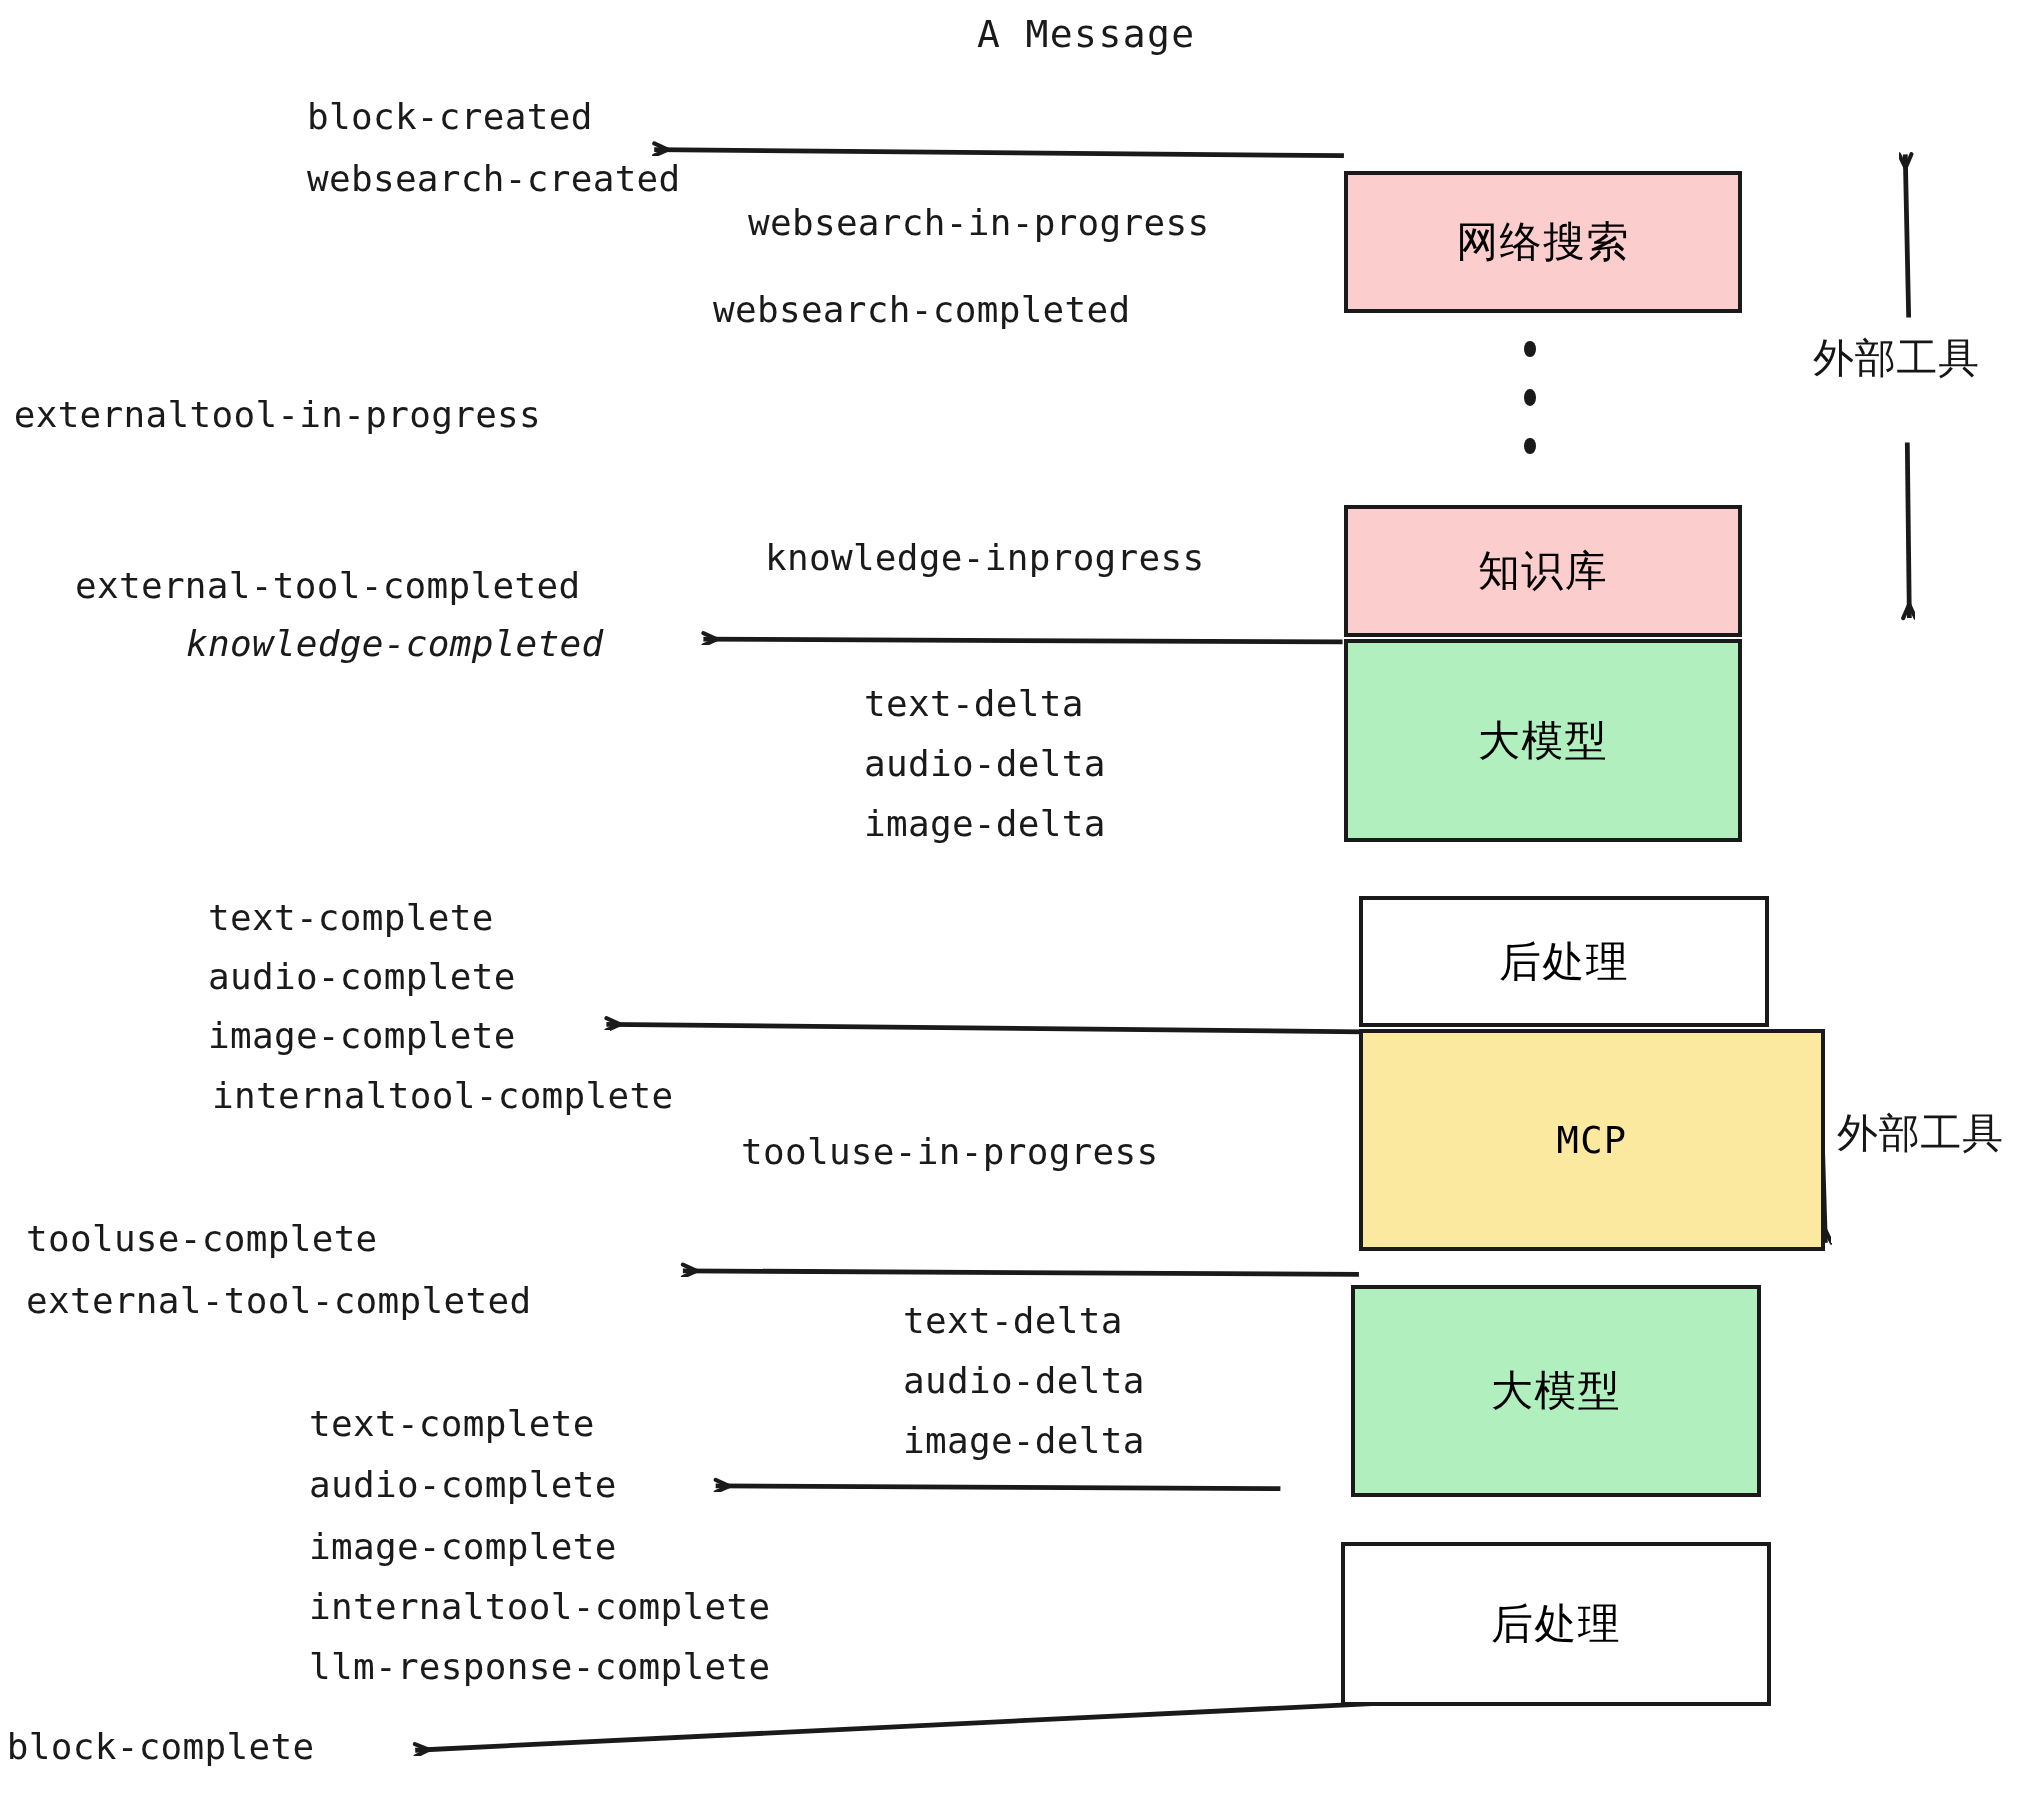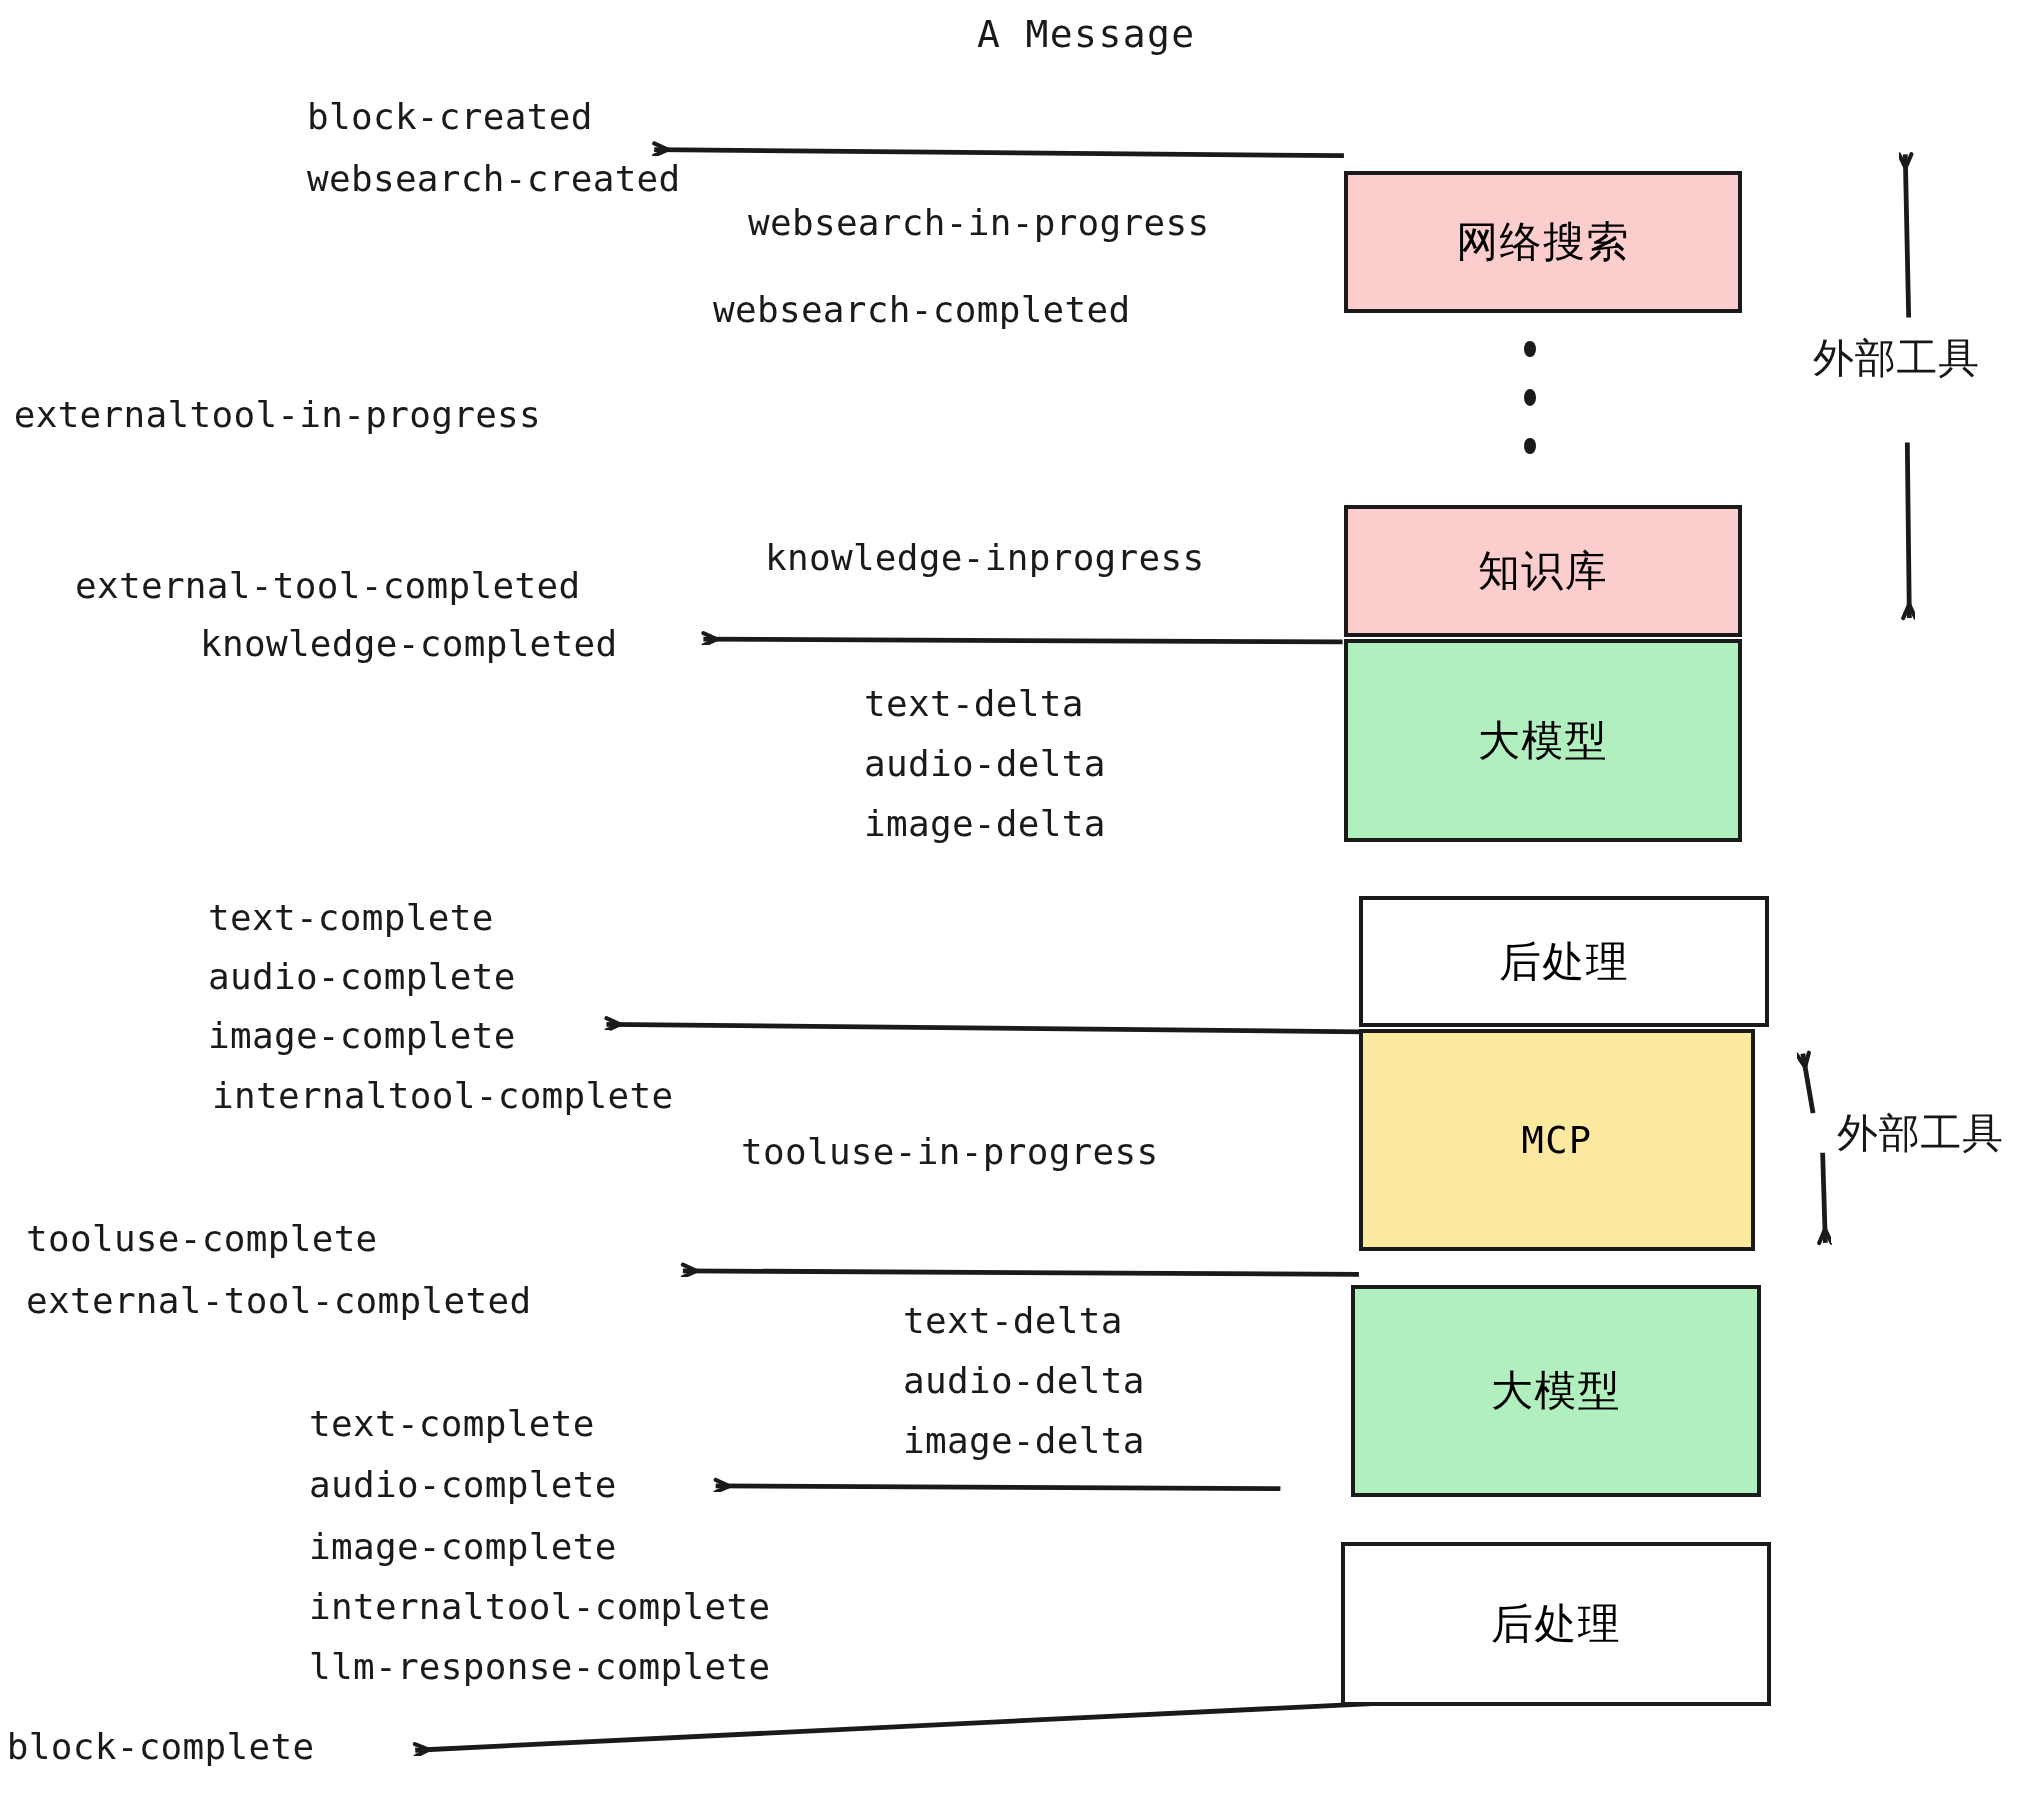--- a/index.html
+++ b/index.html
@@ -127,21 +127,21 @@
   </div>
 
   <div class="node" style="left:1344px; top:639px; width:398px; height:203px; background:#b1efbf;">
     <span>大模型</span>
   </div>
 
   <div class="node" style="left:1359px; top:896px; width:410px; height:131px; background:#ffffff;">
     <span>后处理</span>
   </div>
 
-  <div class="node mono" style="left:1359px; top:1029px; width:396px; height:222px; background:#fae99e;">
+  <div class="node mono" style="left:1359px; top:1029px; width:466px; height:222px; background:#fae99e;">
     <span>MCP</span>
   </div>
 
   <div class="node" style="left:1351px; top:1285px; width:410px; height:212px; background:#b1efbf;">
     <span>大模型</span>
   </div>
 
   <div class="node" style="left:1341px; top:1542px; width:430px; height:164px; background:#ffffff;">
     <span>后处理</span>
   </div>
@@ -157,21 +157,21 @@
   <div class="evt" style="left:748px; top:205px;">websearch-in-progress</div>
 
   <div class="evt" style="left:713px; top:292px;">websearch-completed</div>
 
   <div class="evt" style="left:765px; top:540px;">knowledge-inprogress</div>
 
   <div class="evt" style="left:13.7px; top:397px;">externaltool-in-progress</div>
 
   <div class="evt" style="left:75px; top:568px;">external-tool-completed</div>
 
-  <div class="evt" style="left:200px; top:626px;">knowledge-completed</div>
+  <div class="evt" style="left:186px; top:626px;font-style:italic;">knowledge-completed</div>
 
   <div class="evt" style="left:864px; top:686px;">text-delta</div>
 
   <div class="evt" style="left:864px; top:746px;">audio-delta</div>
 
   <div class="evt" style="left:864px; top:806px;">image-delta</div>
 
   <div class="evt" style="left:208px; top:900px;">text-complete</div>
 
   <div class="evt" style="left:208px; top:959px;">audio-complete</div>

